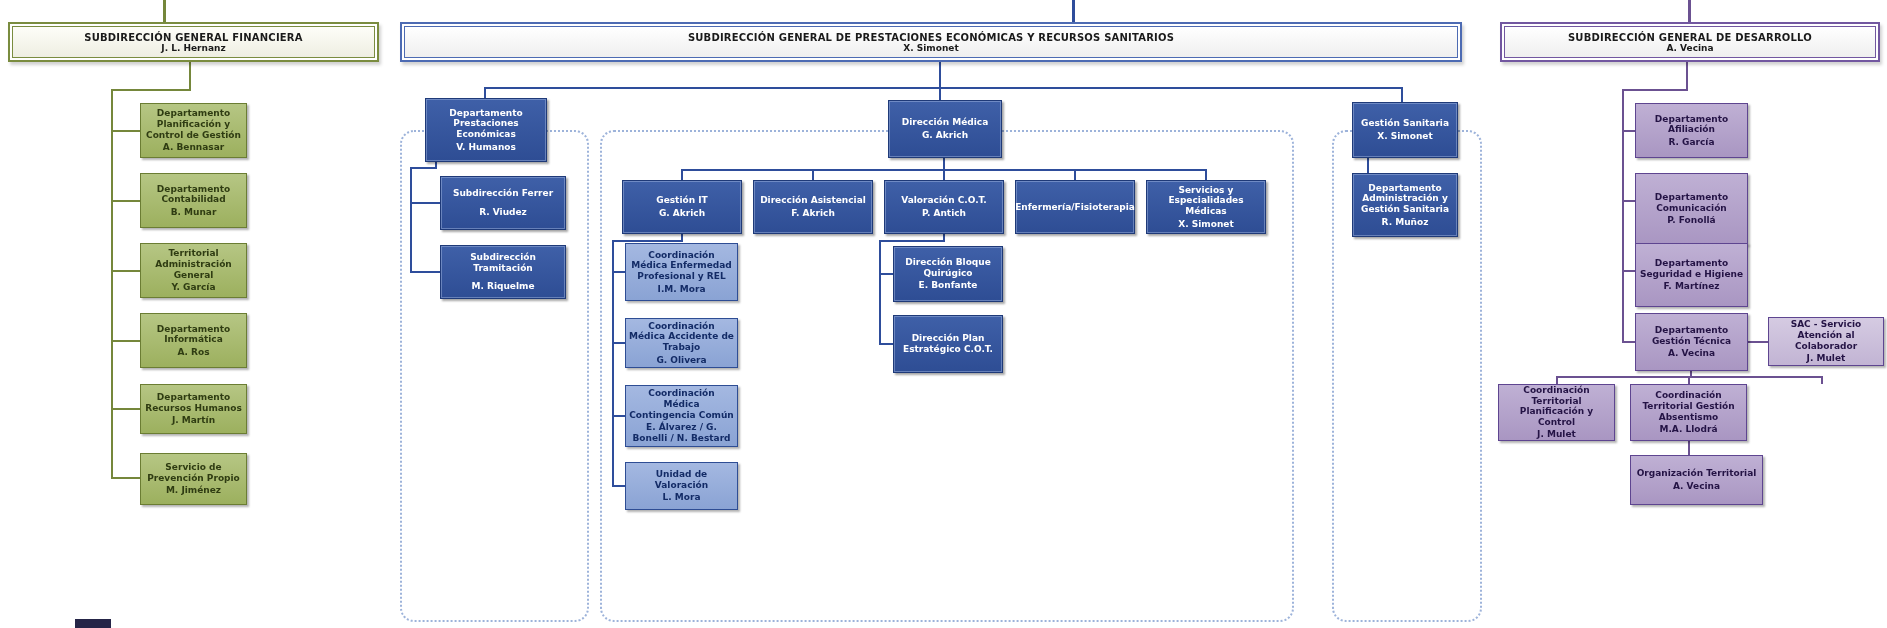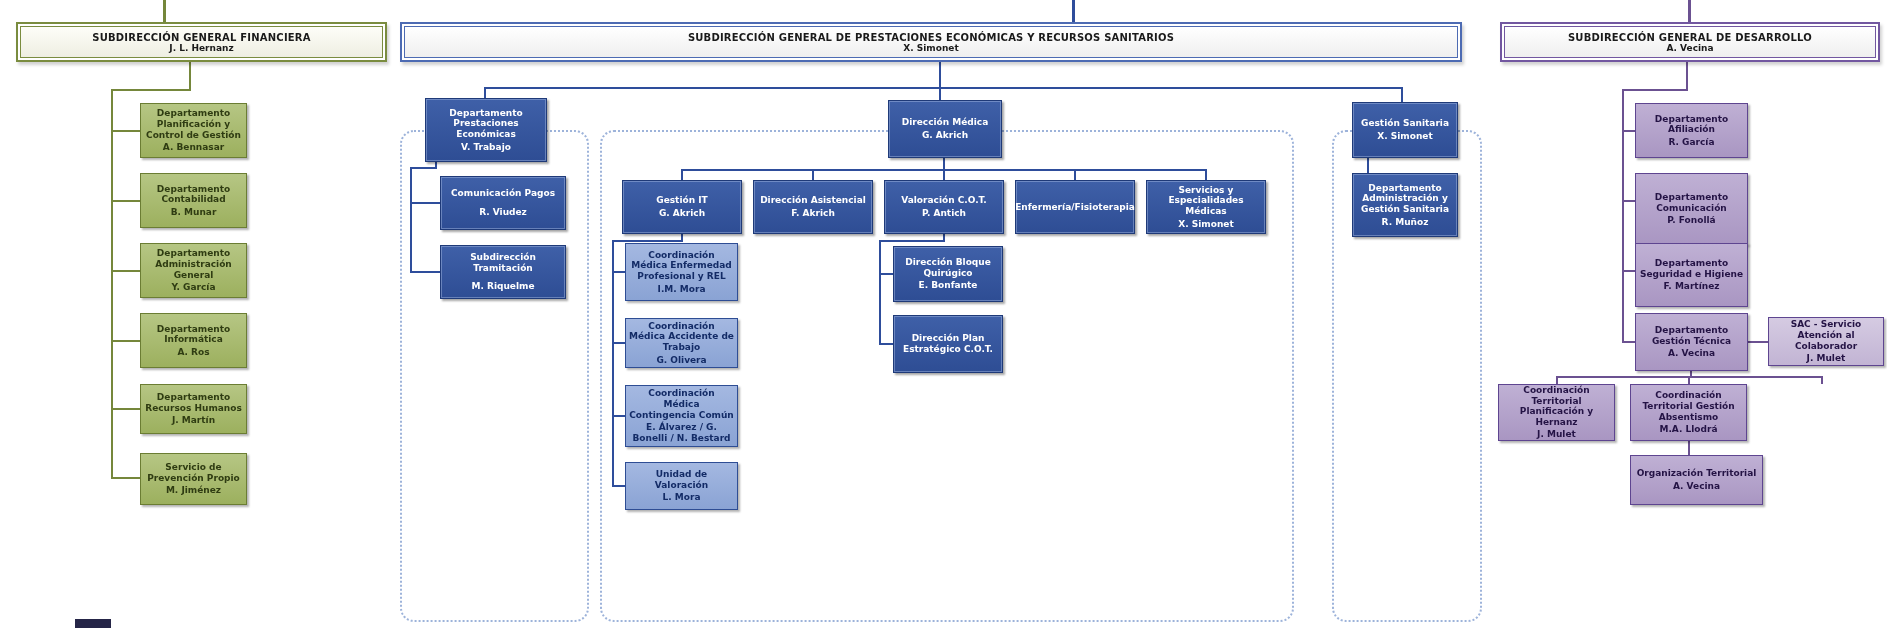--- a/index.html
+++ b/index.html
@@ -23,21 +23,21 @@
         box-shadow:2px 2px 2px rgba(0,0,0,.30);}
   .lpurp{background:linear-gradient(180deg,#d5cbe2,#c2b4d4);border:1px solid #5e4590;color:#241345;
          box-shadow:2px 2px 2px rgba(0,0,0,.30);}
   .bp:empty{display:none;}
   .hdr{position:absolute;background:#fff;border:2px solid;padding:2px;box-sizing:border-box;
        box-shadow:2px 3px 3px rgba(0,0,0,.18);}
   .hdr-in{width:100%;height:100%;border:1px solid;box-sizing:border-box;display:flex;flex-direction:column;
           align-items:center;justify-content:center;background:linear-gradient(180deg,#ffffff,#efefef);color:#1a1a1a;}
   .ht{font-size:10px;font-weight:bold;letter-spacing:.2px;}
   .hp{font-size:9px;font-weight:bold;}
-  .ol-h{border-color:#7a8c3f;margin-left:8px;} .ol-h .hdr-in{border-color:#7a8c3f;background:linear-gradient(180deg,#fdfdf8,#eeeee2);}
+  .ol-h{border-color:#7a8c3f;} .ol-h .hdr-in{border-color:#7a8c3f;background:linear-gradient(180deg,#fdfdf8,#eeeee2);}
   .bl-h{border-color:#4d6bb3;} .bl-h .hdr-in{border-color:#4d6bb3;}
   .pu-h{border-color:#7257a0;} .pu-h .hdr-in{border-color:#7257a0;}
   .frag{position:absolute;background:#252547;}
 </style>
 </head>
 <body>
 
 <div class="stage">
 
   <div class="dotted" style="left:400px;top:130px;width:185px;height:488px"></div>
@@ -124,42 +124,42 @@
 
   <div class="box green" style="left:140px;top:103px;width:107px;height:55px">
     <div class="bt">Departamento Planificación y Control de Gestión</div>
     <div class="bp">A. Bennasar</div>
   </div>
   <div class="box green" style="left:140px;top:173px;width:107px;height:55px">
     <div class="bt">Departamento Contabilidad</div>
     <div class="bp">B. Munar</div>
   </div>
   <div class="box green" style="left:140px;top:243px;width:107px;height:55px">
-    <div class="bt">Departamento Administración General</div>
+    <div class="bt">Territorial Administración General</div>
     <div class="bp">Y. García</div>
   </div>
   <div class="box green" style="left:140px;top:313px;width:107px;height:55px">
     <div class="bt">Departamento Informática</div>
     <div class="bp">A. Ros</div>
   </div>
   <div class="box green" style="left:140px;top:384px;width:107px;height:50px">
     <div class="bt">Departamento Recursos Humanos</div>
     <div class="bp">J. Martín</div>
   </div>
   <div class="box green" style="left:140px;top:453px;width:107px;height:52px">
     <div class="bt">Servicio de Prevención Propio</div>
     <div class="bp">M. Jiménez</div>
   </div>
 
   <div class="box dblue" style="left:425px;top:98px;width:122px;height:64px">
     <div class="bt">Departamento Prestaciones Económicas</div>
-    <div class="bp">V. Trabajo</div>
+    <div class="bp">V. Humanos</div>
   </div>
   <div class="box dblue" style="left:440px;top:176px;width:126px;height:54px;gap:8px">
-    <div class="bt">Comunicación Pagos</div>
+    <div class="bt">Subdirección Ferrer</div>
     <div class="bp">R. Viudez</div>
   </div>
   <div class="box dblue" style="left:440px;top:245px;width:126px;height:54px;gap:8px">
     <div class="bt">Subdirección Tramitación</div>
     <div class="bp">M. Riquelme</div>
   </div>
   <div class="box dblue" style="left:888px;top:100px;width:114px;height:58px">
     <div class="bt">Dirección Médica</div>
     <div class="bp">G. Akrich</div>
   </div>
@@ -230,21 +230,21 @@
   </div>
   <div class="box purp" style="left:1635px;top:313px;width:113px;height:58px">
     <div class="bt">Departamento Gestión Técnica</div>
     <div class="bp">A. Vecina</div>
   </div>
   <div class="box lpurp" style="left:1768px;top:317px;width:116px;height:49px">
     <div class="bt">SAC - Servicio Atención al Colaborador</div>
     <div class="bp">J. Mulet</div>
   </div>
   <div class="box purp" style="left:1498px;top:384px;width:117px;height:57px">
-    <div class="bt">Coordinación Territorial Planificación y Hernanz</div>
+    <div class="bt">Coordinación Territorial Planificación y Control</div>
     <div class="bp">J. Mulet</div>
   </div>
   <div class="box purp" style="left:1630px;top:384px;width:117px;height:57px">
     <div class="bt">Coordinación Territorial Gestión Absentismo</div>
     <div class="bp">M.A. Llodrá</div>
   </div>
   <div class="box purp" style="left:1630px;top:455px;width:133px;height:50px">
     <div class="bt">Organización Territorial</div>
     <div class="bp">A. Vecina</div>
   </div>

